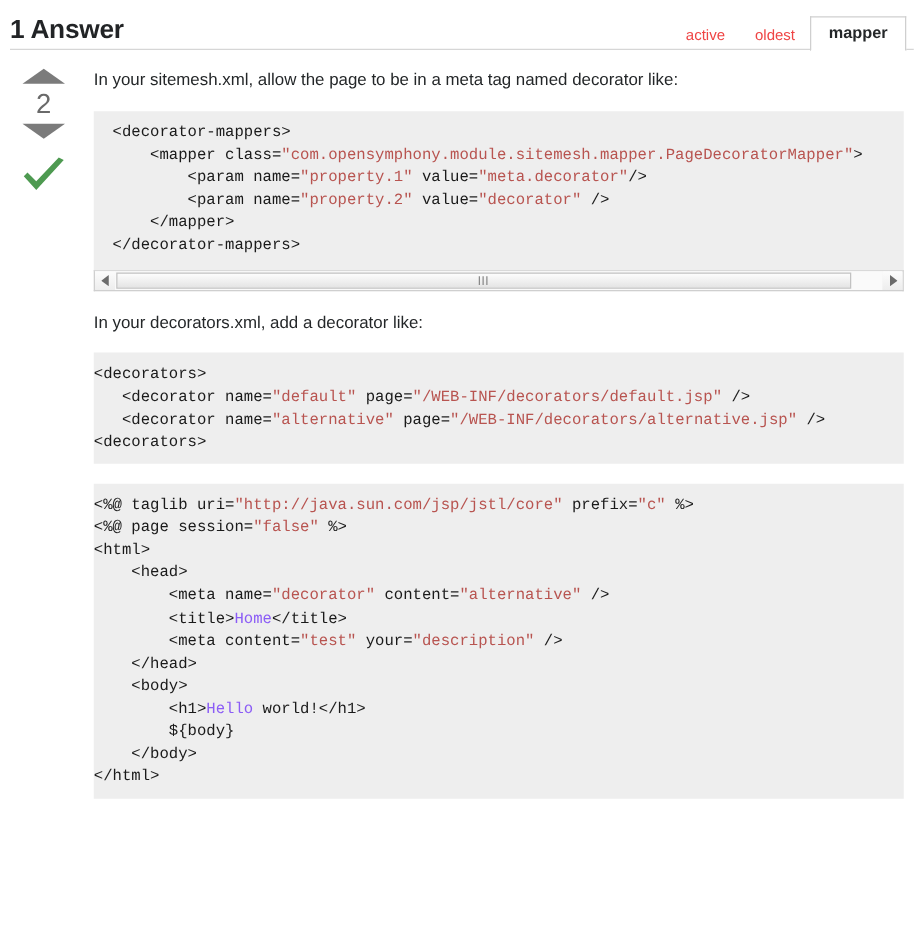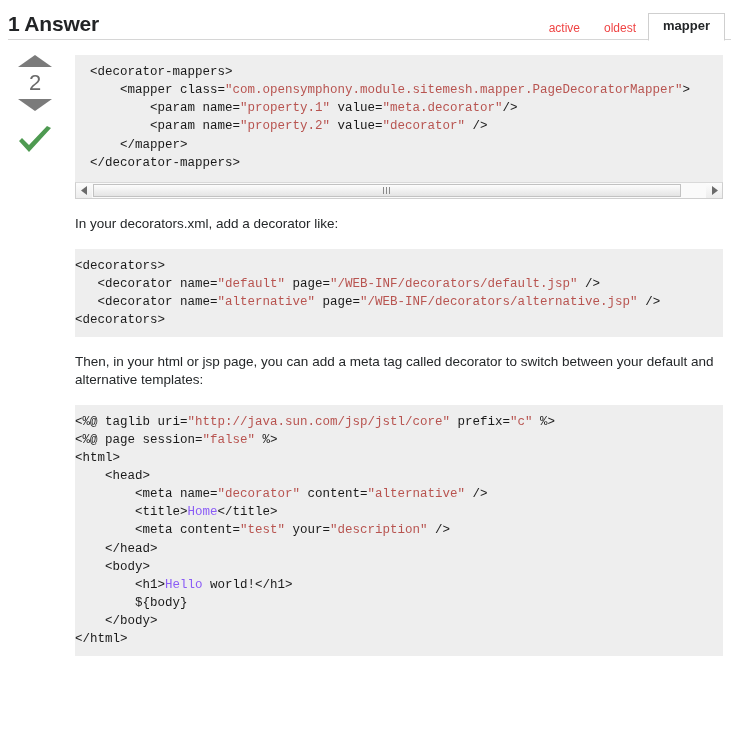--- a/index.html
+++ b/index.html
@@ -223,20 +223,21 @@
     <div class="arrow arrow-down"></div>
     <div class="accepted-check">
       <svg width="38" height="32" viewBox="0 0 38 32" aria-hidden="true">
         <path d="M3 16 L13 27 L35 3 L31 1 L13 20 L6 13 Z" fill="#4e9a51"></path>
       </svg>
     </div>
   </div>
 
   <div class="postcell">
 
+    <p class="ptext">In your sitemesh.xml, allow the page to be in a meta tag named decorator like:</p>
 
     <pre class="codeblock scrolling"><span>  &lt;decorator-mappers&gt;</span>
 <span>      &lt;mapper class=</span><span class="code-str">"com.opensymphony.module.sitemesh.mapper.PageDecoratorMapper"</span><span>&gt;</span>
 <span>          &lt;param name=</span><span class="code-str">"property.1"</span><span> value=</span><span class="code-str">"meta.decorator"</span><span>/&gt;</span>
 <span>          &lt;param name=</span><span class="code-str">"property.2"</span><span> value=</span><span class="code-str">"decorator"</span><span> /&gt;</span>
 <span>      &lt;/mapper&gt;</span>
 <span>  &lt;/decorator-mappers&gt;</span></pre>
 
     <div class="hscroll">
       <div class="sb-btn">
@@ -260,21 +261,20 @@
       </div>
     </div>
 
     <p class="ptext">In your decorators.xml, add a decorator like:</p>
 
     <pre class="codeblock"><span>&lt;decorators&gt;</span>
 <span>   &lt;decorator name=</span><span class="code-str">"default"</span><span> page=</span><span class="code-str">"/WEB-INF/decorators/default.jsp"</span><span> /&gt;</span>
 <span>   &lt;decorator name=</span><span class="code-str">"alternative"</span><span> page=</span><span class="code-str">"/WEB-INF/decorators/alternative.jsp"</span><span> /&gt;</span>
 <span>&lt;decorators&gt;</span></pre>
 
-    <p class="ptext">Then, in your html or jsp page, you can add a meta tag called decorator to switch between your default and alternative templates:</p>
 
     <pre class="codeblock"><span>&lt;%@ taglib uri=</span><span class="code-str">"http://java.sun.com/jsp/jstl/core"</span><span> prefix=</span><span class="code-str">"c"</span><span> %&gt;</span>
 <span>&lt;%@ page session=</span><span class="code-str">"false"</span><span> %&gt;</span>
 <span>&lt;html&gt;</span>
 <span>    &lt;head&gt;</span>
 <span>        &lt;meta name=</span><span class="code-str">"decorator"</span><span> content=</span><span class="code-str">"alternative"</span><span> /&gt;</span>
 <span>        &lt;title&gt;</span><span class="code-txt">Home</span><span>&lt;/title&gt;</span>
 <span>        &lt;meta content=</span><span class="code-str">"test"</span><span> your=</span><span class="code-str">"description"</span><span> /&gt;</span>
 <span>    &lt;/head&gt;</span>
 <span>    &lt;body&gt;</span>

